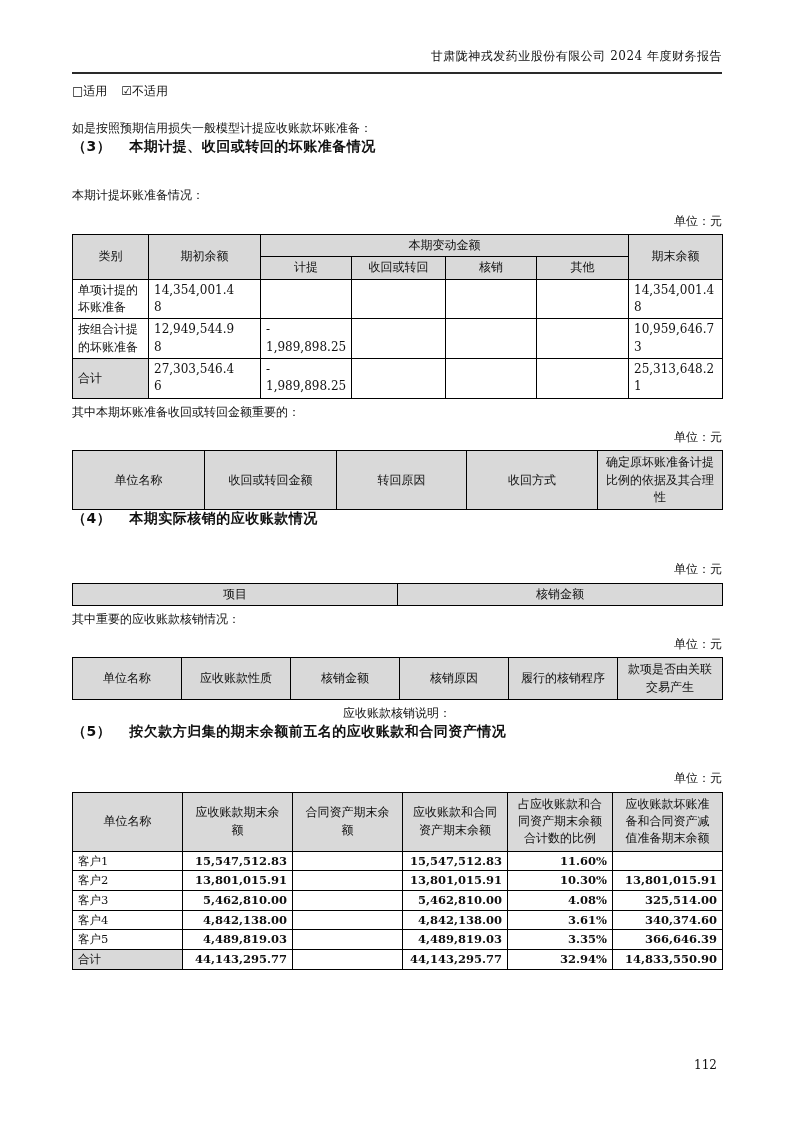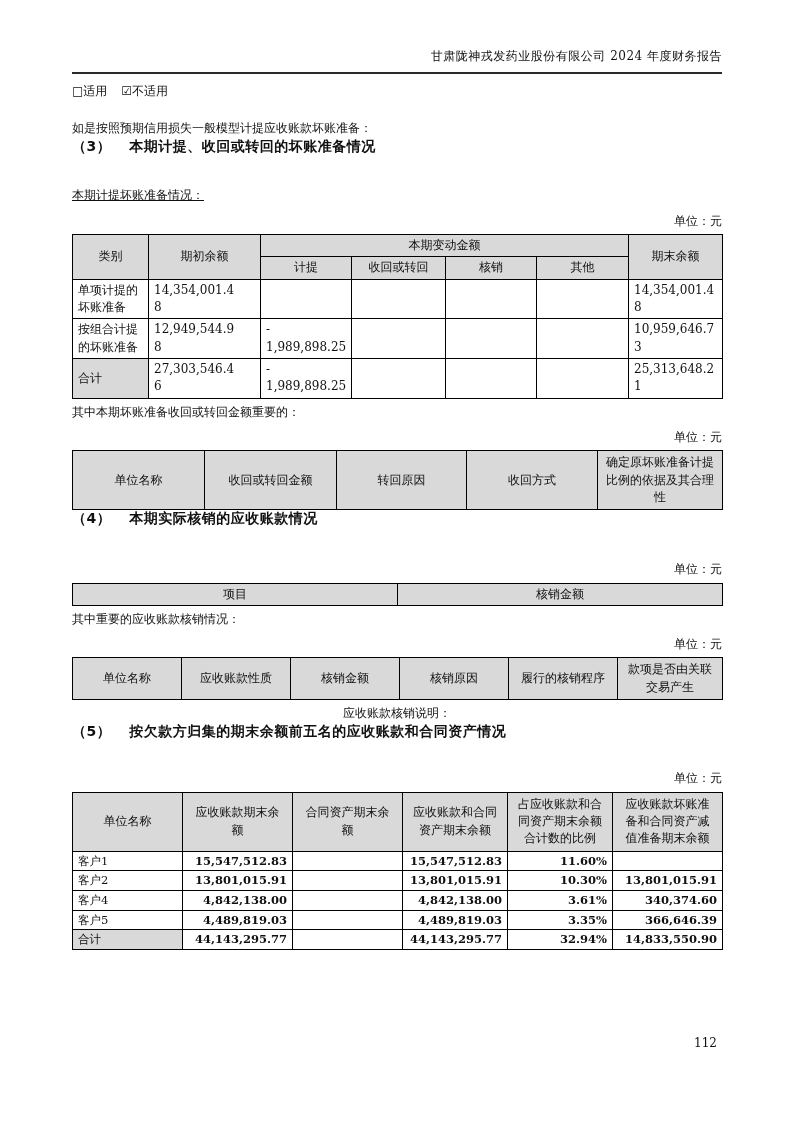--- a/index.html
+++ b/index.html
@@ -34,21 +34,21 @@
     font-weight: bold;
     font-size: 14px;
     margin: 0;
     letter-spacing: 0.5px;
   }
   .sec-num { margin-right: 18px; }
   .h-s3 { margin-top: 30px; }
   .h-s4 { margin-top: 56px; }
   .h-s5 { margin-top: 50px; }
 
-  .caption { margin-top: 30px; text-decoration: underline; }
+  .caption { margin-top: 30px; }
   .unit-label { text-align: right; margin-top: 6px; margin-bottom: 3px; }
 
   table {
     border-collapse: collapse;
     table-layout: fixed;
     width: 650px;
     font-size: 12px;
   }
   th, td {
     border: 1px solid #000;
@@ -79,21 +79,21 @@
   .t5 th { padding: 3px 8px; }
   .t5 td { height: 18px; padding: 1px 5px; font-size: 11.5px; }
   .t5 td.num { white-space: nowrap; }
 
   .note { margin-top: 4px; }
   .note-gap { margin-top: 4px; text-align: center; }
 
   .page-number {
     position: absolute;
     right: 76px;
-    bottom: 72px;
+    bottom: 50px;
     font-size: 12px;
     margin-top: 44px;
   }
 </style>
 </head>
 <body>
 
 <div class="page">
 
   <div class="report-header">甘肃陇神戎发药业股份有限公司 2024 年度财务报告</div>
@@ -277,20 +277,28 @@
       </tr>
       <tr>
         <td class="cat">客户2</td>
         <td class="num">13,801,015.91</td>
         <td class="num"></td>
         <td class="num">13,801,015.91</td>
         <td class="num">10.30%</td>
         <td class="num">13,801,015.91</td>
       </tr>
       <tr>
+        <td class="cat">客户3</td>
+        <td class="num">5,462,810.00</td>
+        <td class="num"></td>
+        <td class="num">5,462,810.00</td>
+        <td class="num">4.08%</td>
+        <td class="num">325,514.00</td>
+      </tr>
+      <tr>
         <td class="cat">客户4</td>
         <td class="num">4,842,138.00</td>
         <td class="num"></td>
         <td class="num">4,842,138.00</td>
         <td class="num">3.61%</td>
         <td class="num">340,374.60</td>
       </tr>
       <tr>
         <td class="cat">客户5</td>
         <td class="num">4,489,819.03</td>

